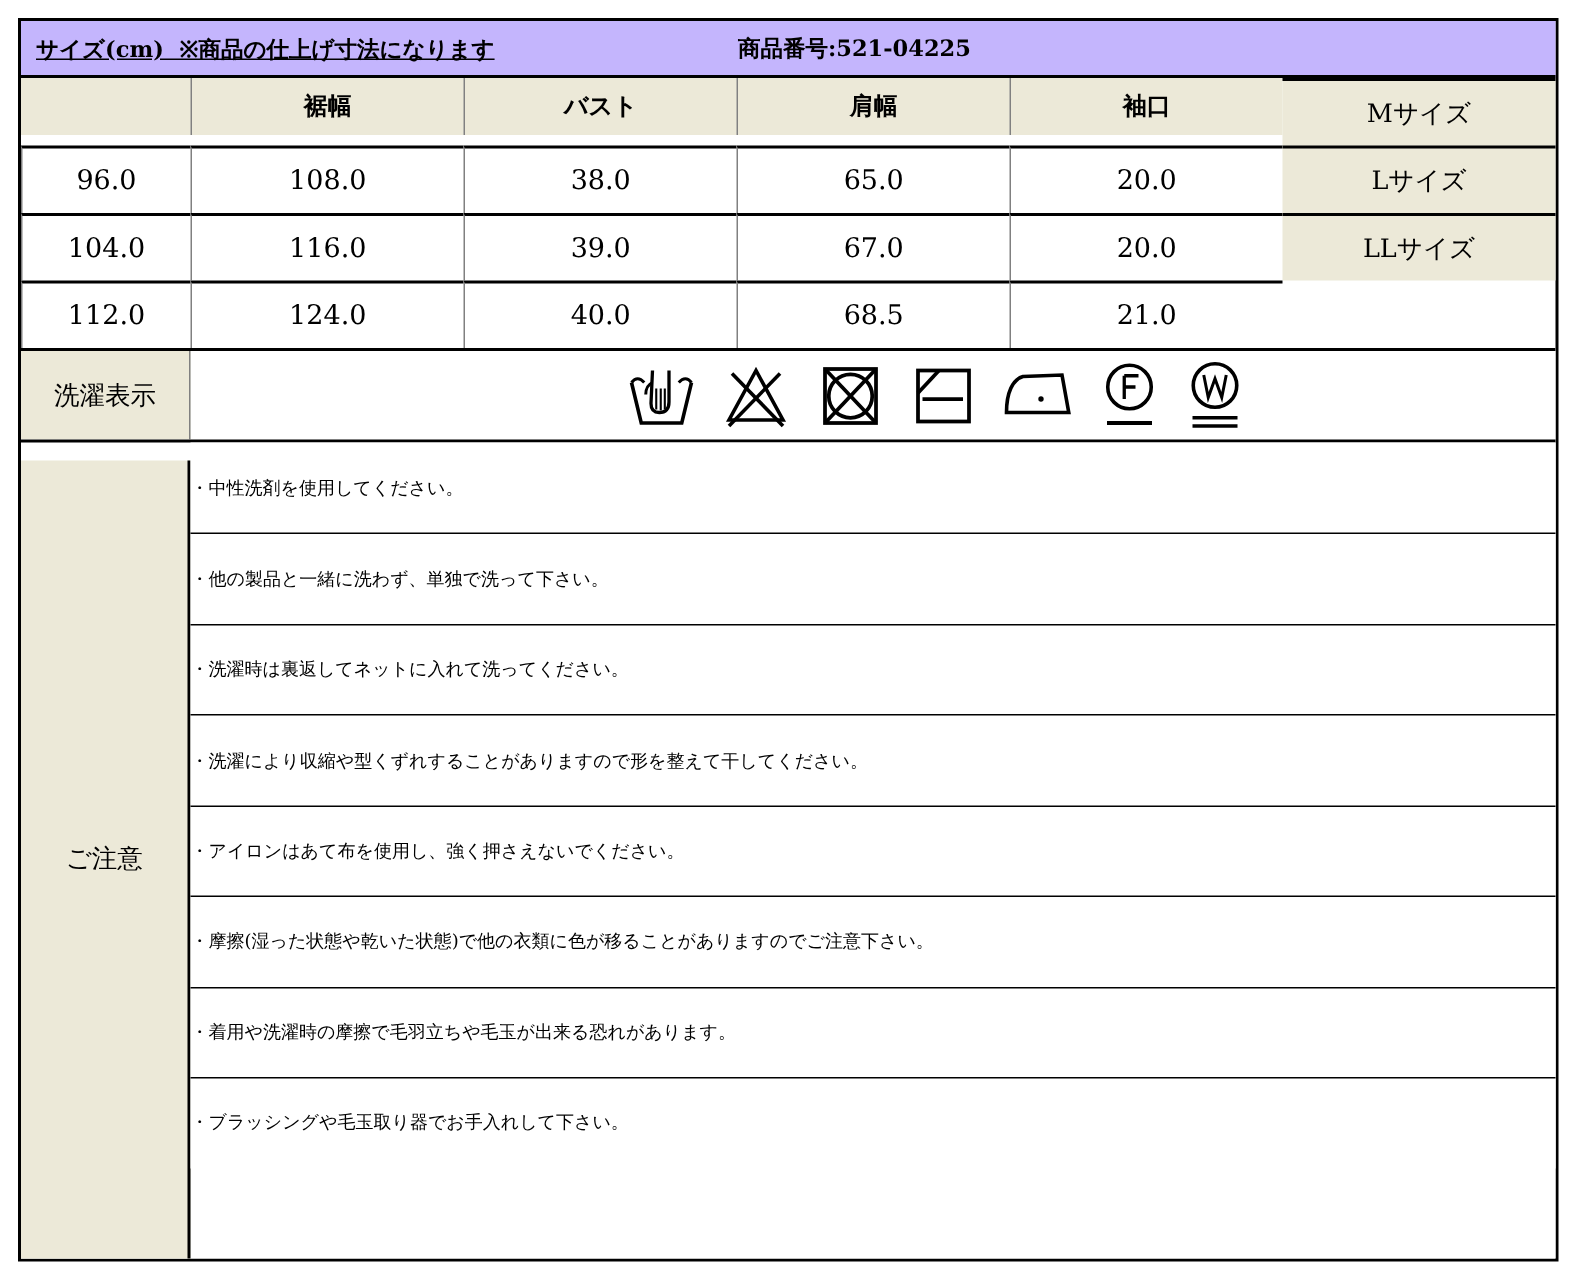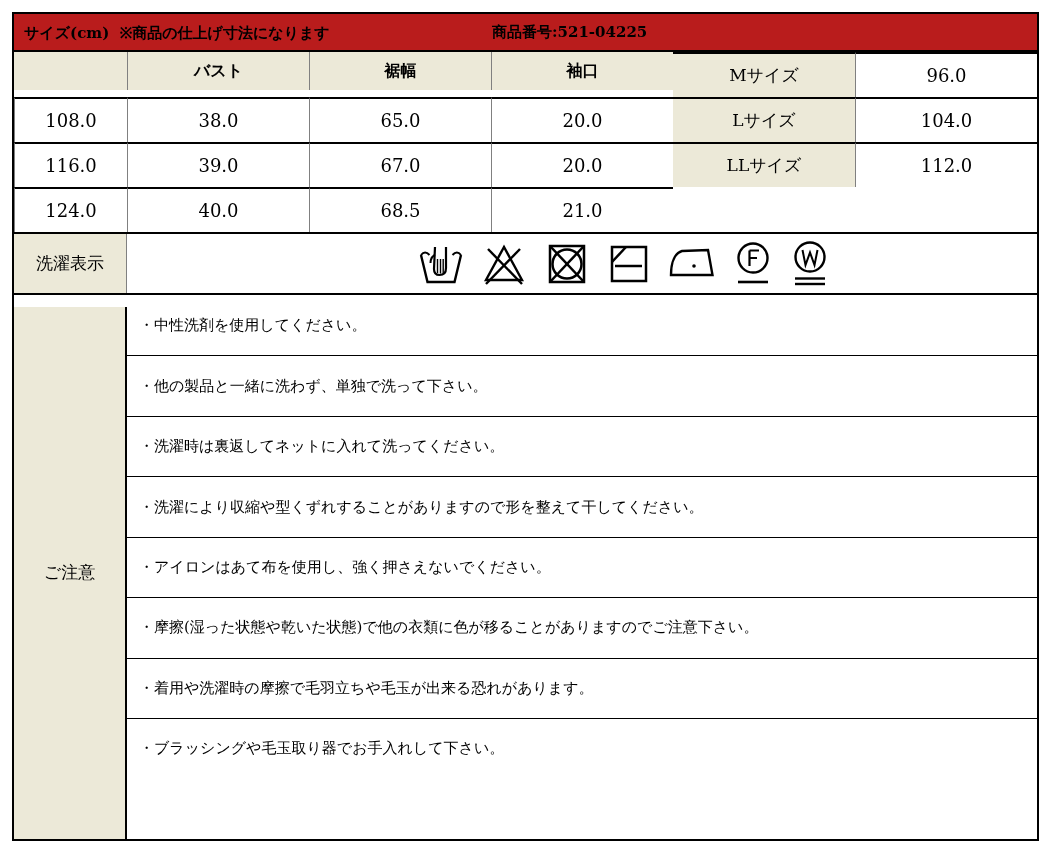--- a/index.html
+++ b/index.html
@@ -3,23 +3,23 @@
 <meta charset="utf-8">
 <style>
   html,body { margin:0; padding:0; background:#ffffff; }
   body { width:1048px; height:851px; font-family:"DejaVu Serif","Liberation Serif",serif; color:#000; }
   .sheet { position:relative; width:1048px; height:851px; background:#ffffff; }
   .frame { position:absolute; left:12px; top:12px; width:1027px; height:829px;
            border:2px solid #000; box-sizing:border-box; background:#ffffff;
            display:flex; flex-direction:column; }
 
   
-  .title-row { flex:0 0 36px; background:#b91c1c; border-bottom:2px solid #000;
+  .title-row { flex:0 0 36px; background:#c4b5fd; border-bottom:2px solid #000;
                position:relative; display:flex; align-items:center;
-               font-weight:bold; font-size:15px; }
+               font-weight:bold; font-size:15px;text-decoration:underline; }
   .title-left { padding-left:10px; white-space:pre; }
   .title-product { position:absolute; left:478px; }
 
   
   .size-grid { display:grid; grid-template-columns:113px repeat(5,1fr); flex:0 0 auto; }
   .cell { display:flex; align-items:center; justify-content:center;
           border-left:1px solid #808080; box-sizing:border-box; background:#fff; }
   .cell.firstcol { border-left:none; background:#ECE9D8; }
   .cell.hdr { height:38px; background:#ECE9D8; font-weight:bold; font-size:16px; }
   .cell.val { height:45px; font-size:18px; border-top:2px solid #000; }
@@ -33,40 +33,41 @@
   .care-symbols { flex:1; display:flex; align-items:center; justify-content:center;
                   gap:17px; transform:translateX(42px); }
   .care-symbols svg { display:block; }
 
   
   .notes { flex:1; border-top:2px solid #000; display:grid;
            grid-template-columns:113px 1fr; grid-template-rows:repeat(9,1fr); background:#fff; }
   .notes-label { grid-column:1; grid-row:1 / span 9; background:#ECE9D8;
                  border-right:2px solid #000; display:flex; align-items:center;
                  justify-content:center; font-size:17px;margin-top:12px; }
-  .note-row { grid-column:2; display:flex; align-items:center; padding-left:12px;
-              font-size:15px; background:#fff; }
+  .note-row { grid-column:2; display:flex; align-items:center; padding-left:0;
+              font-size:12px; background:#fff; }
   .note-row + .note-row { border-top:1px solid #000; }
 </style>
 </head>
 <body>
 
 <div class="sheet">
   <div class="frame">
 
     <div class="title-row">
       <span class="title-left">サイズ(cm)  ※商品の仕上げ寸法になります</span>
       <span class="title-product">商品番号:521-04225</span>
     </div>
 
     <div class="size-grid">
 
       <div class="cell hdr firstcol"></div>
+      <div class="cell hdr">裾幅</div>
       <div class="cell hdr">バスト</div>
-      <div class="cell hdr">裾幅</div>
+      <div class="cell hdr">肩幅</div>
       <div class="cell hdr">袖口</div>
 
       <div class="cell val firstcol rowlabel">Mサイズ</div>
       <div class="cell val">96.0</div>
       <div class="cell val">108.0</div>
       <div class="cell val">38.0</div>
       <div class="cell val">65.0</div>
       <div class="cell val">20.0</div>
 
       <div class="cell val firstcol rowlabel">Lサイズ</div>

